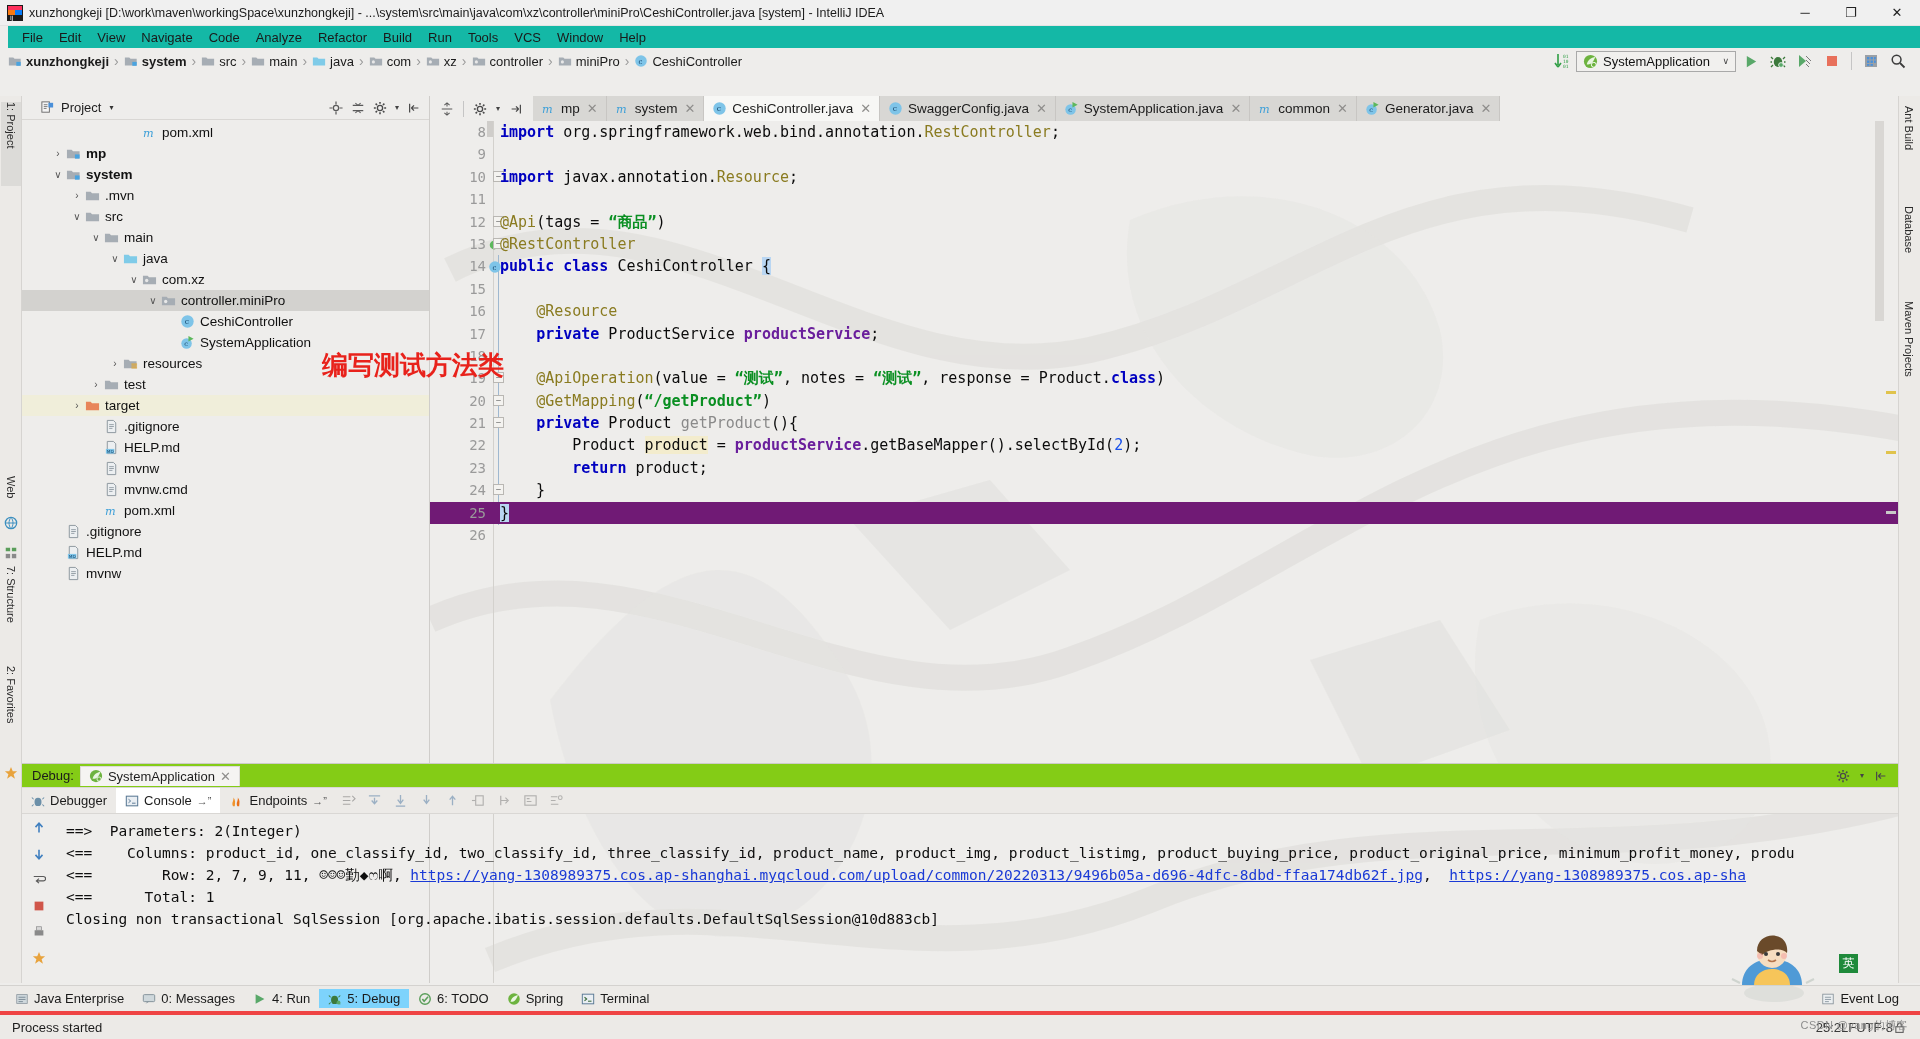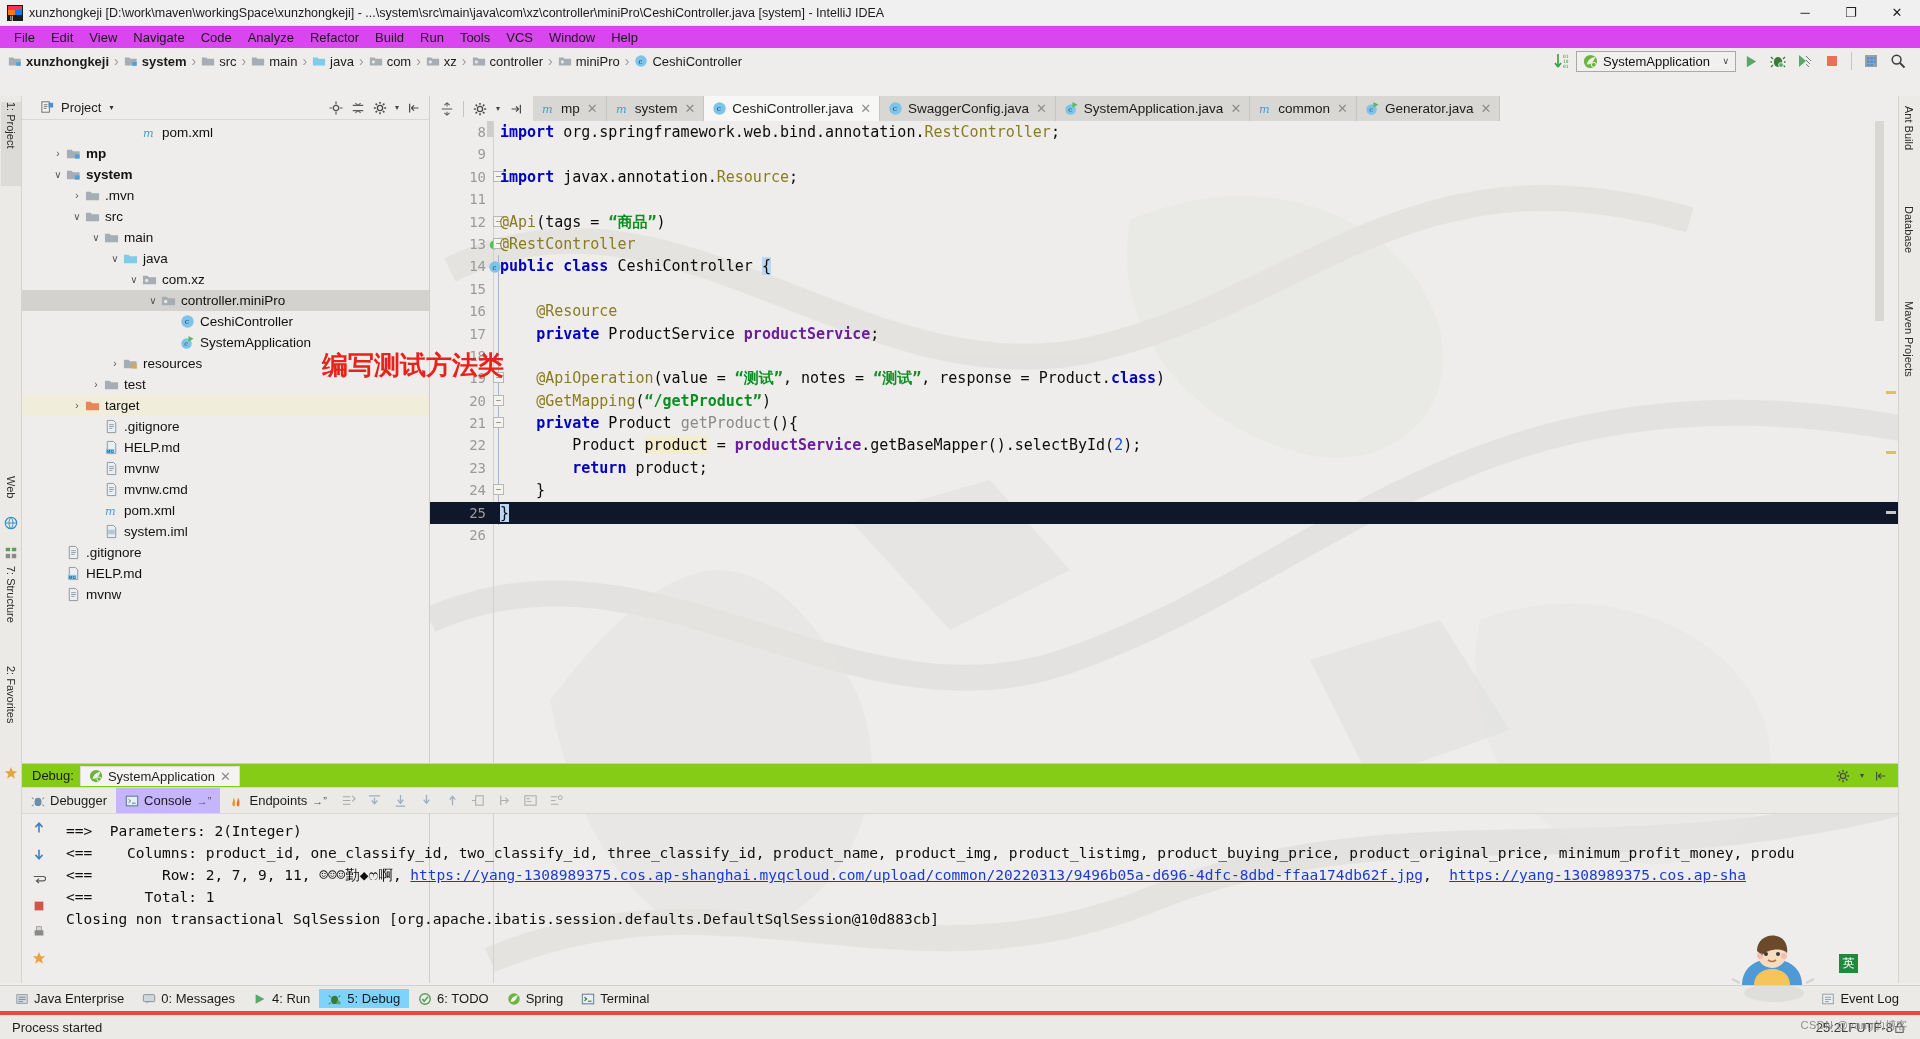--- a/index.html
+++ b/index.html
@@ -33,22 +33,22 @@
   .tb-title { font-size: 12.5px; color: #1b1b1b; white-space: nowrap; }
   .tb-spacer { flex: 1 1 auto; }
   .tb-btn {
     width: 46px; height: 26px; display: flex; align-items: center; justify-content: center;
     font-size: 13px; color: #222;
   }
 
   
   .menubar {
     position: relative; z-index: 5;
-    height: 22px; background: #d946ef;
-    display: flex; align-items: center; padding-left: 6px;
+    height: 22px; background: #14b8a6;
+    display: flex; align-items: center; padding-left: 6px; margin-left: 8px;
   }
   .menu-item {
     padding: 2px 8px; font-size: 13px; color: #1a1a1a; white-space: nowrap;
   }
 
   
   .navbar {
     position: relative; z-index: 5;
     height: 26px; display: flex; align-items: center;
     padding-left: 8px; background: transparent;
@@ -149,21 +149,21 @@
   .cl {
     position: relative; height: 22.4px; line-height: 22.4px;
     font-family: "DejaVu Sans Mono", monospace; font-size: 15px;
     white-space: pre; color: #0b0b0b;
   }
   .ln {
     position: absolute; left: 0; width: 56px; text-align: right;
     color: #9a9a9a; font-family: "DejaVu Sans Mono", monospace; font-size: 14px;
   }
   .ctext { position: absolute; left: 70px; }
-  .cl.hl { background: #0f172a; }
+  .cl.hl { background: #701a75; }
   .kw { color: #0000c0; font-weight: bold; }
   .ann { color: #8a7b20; }
   .str { color: #0a8f22; font-weight: bold; }
   .num { color: #1750eb; }
   .fld { color: #6a1f9c; font-weight: bold; }
   .mth { color: #8a8a8a; }
   .hlbox { background: #f3eccd; }
   .caretbox { background: #b9d6f2; }
   .fold {
     position: absolute; width: 11px; height: 11px;
@@ -198,21 +198,21 @@
   .dbg-title .dt-right { margin-left: auto; display: flex; align-items: center; gap: 10px; padding-right: 10px; }
 
   .dbg-tabs {
     height: 26px; display: flex; align-items: stretch; background: #eceae7;
     border-bottom: 1px solid #d9d7d4;
   }
   .dtab {
     display: flex; align-items: center; gap: 5px; padding: 0 9px;
     font-size: 13px; color: #1b1b1b; white-space: nowrap;
   }
-  .dtab.active { background: #c4b5fd; }
+  .dtab.active { background: #ffffff; }
   .dtoolbtn { width: 26px; display: flex; align-items: center; justify-content: center; opacity: .45; }
 
   .console {
     flex: 1; position: relative; display: flex; background: transparent; overflow: hidden;
   }
   .console-left { width: 34px; background: transparent; position: relative; }
   .cbtn { position: absolute; left: 7px; width: 20px; height: 20px; display: flex; align-items: center; justify-content: center; }
   .console-text {
     flex: 1; padding: 6px 0 0 10px;
     font-family: "DejaVu Sans Mono", monospace; font-size: 14.5px;
@@ -729,31 +729,20 @@
           </div>
           <div class="trow">
             <span style="width: 67px; flex: 0 0 auto;"></span>
             <span class="arrow"></span>
             <span class="tico">
               <svg width="15" height="15" viewBox="0 0 16 16">
                 <text x="1" y="12.5" font-size="12" fill="#3fa0d8" font-style="italic" font-family="DejaVu Serif, serif">m</text>
               </svg>
             </span>
             <span>pom.xml</span>
-          </div>
-          <div class="trow">
-            <span style="width: 67px; flex: 0 0 auto;"></span>
-            <span class="arrow"></span>
-            <span class="tico">
-              <svg width="15" height="15" viewBox="0 0 16 16">
-                <path d="M3.5,1.5 H10 L12.5,4 V14.5 H3.5 Z" fill="#eceff1" stroke="#8a949c" stroke-width="1"></path>
-                <rect x="4.5" y="6" width="7" height="5" fill="#b1c8d8"></rect>
-              </svg>
-            </span>
-            <span>system.iml</span>
           </div>
           <div class="trow">
             <span style="width: 29px; flex: 0 0 auto;"></span>
             <span class="arrow"></span>
             <span class="tico">
               <svg width="15" height="15" viewBox="0 0 16 16">
                 <path d="M3.5,1.5 H10 L12.5,4 V14.5 H3.5 Z" fill="#eceff1" stroke="#8a949c" stroke-width="1"></path>
                 <path d="M5.5,6 H10.5 M5.5,8 H10.5 M5.5,10 H9" stroke="#8a949c" stroke-width=".9"></path>
               </svg>
             </span>

